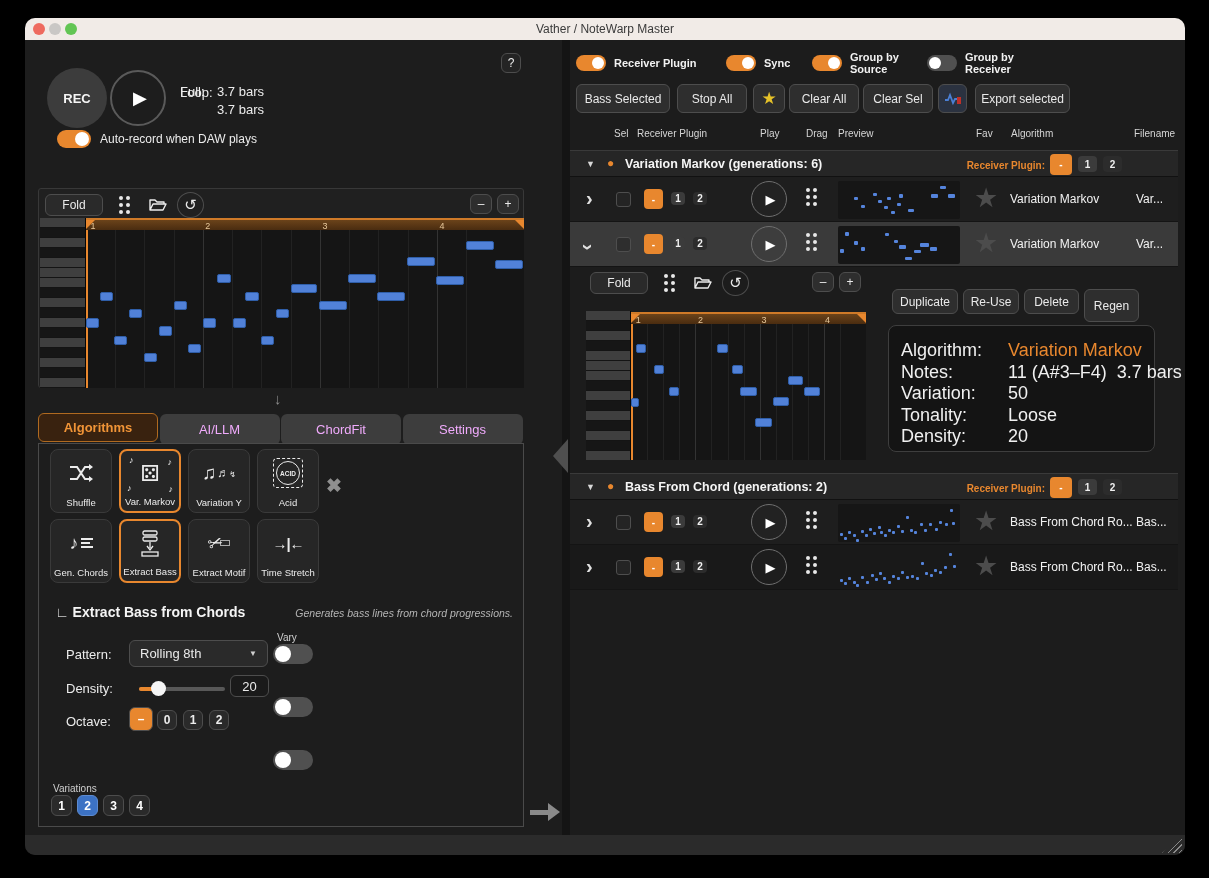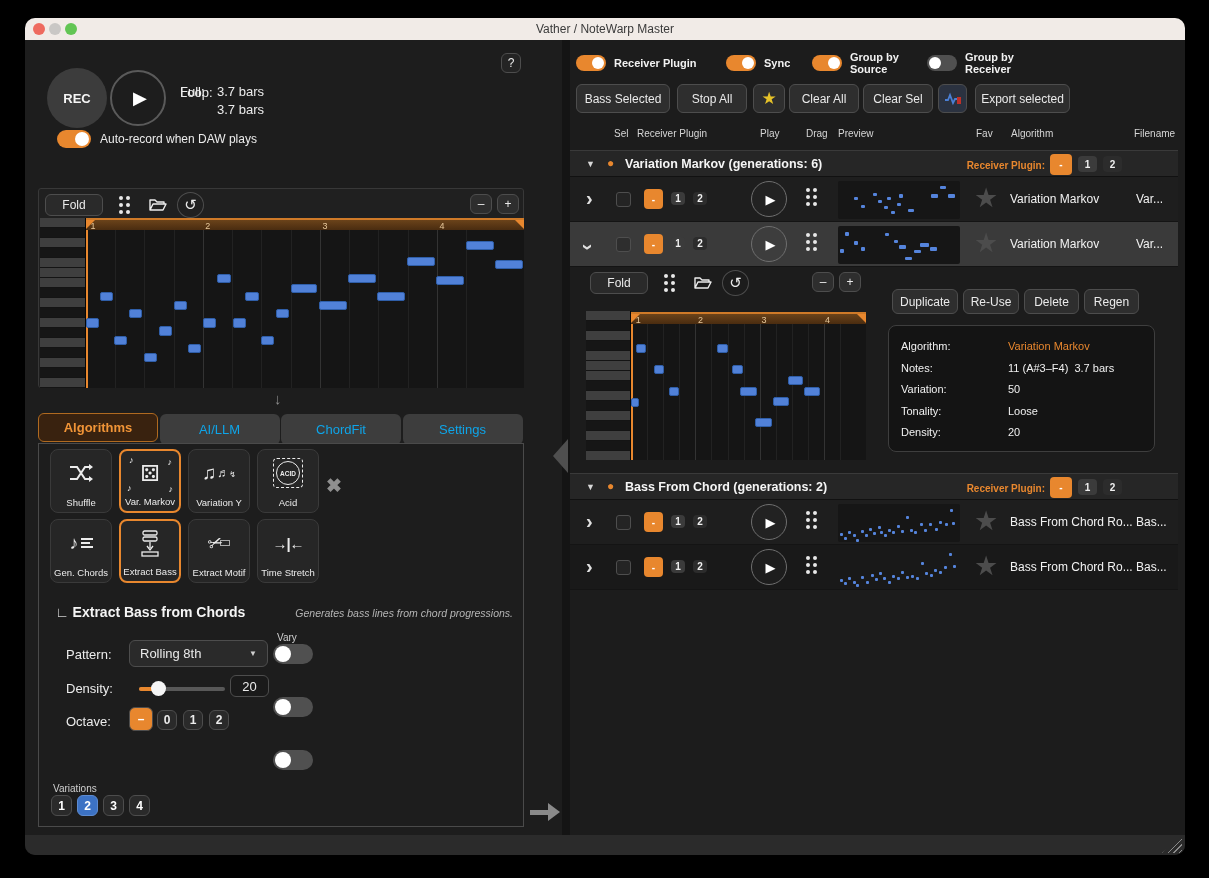--- a/index.html
+++ b/index.html
@@ -34,21 +34,21 @@
   .gridline { position:absolute; top:0; width:1px; height:100%; }
   .note { position:absolute; background:#5181d8; border:1px solid #2f5ea8; border-radius:2px; }
   .keys { position:absolute; overflow:hidden; background:#141414; border-right:1px solid #060606; }
   .keyrow { position:absolute; left:0; width:100%; }
   .playhead { position:absolute; top:0; width:2px; height:100%; background:#e8872e; }
 
   .dots6 { display:grid; grid-template-columns:repeat(2,4px); grid-template-rows:repeat(3,4px); gap:3px; }
   .dots6 i { width:4px; height:4px; border-radius:50%; background:#e8e8e8; }
 
   
-  .tab { position:absolute; height:31px; background:#3d3d3d; border-radius:6px; color:#0ea5e9; font-size:13px; display:flex; align-items:center; justify-content:center; }
+  .tab { position:absolute; height:31px; background:#3d3d3d; border-radius:6px; color:#f0abfc; font-size:13px; display:flex; align-items:center; justify-content:center; }
   .tab.active { background:#39220f; border:1px solid #b06a20; color:#f09437; font-weight:bold; height:29px; }
   .tile { position:absolute; width:62px; height:64px; background:#262626; border:1px solid #3a3a3a; border-radius:8px; display:flex; flex-direction:column; align-items:center; justify-content:flex-end; padding-bottom:4px; }
   .tile.sel { border:2px solid #e8872e; }
   .tile .ticon { position:absolute; top:6px; left:0; width:100%; height:34px; display:flex; align-items:center; justify-content:center; color:#ececec; }
   .tile .tlabel { font-size:9.5px; color:#ececec; white-space:nowrap; }
 
   
   .colhead { position:absolute; font-size:10px; color:#d6d6d6; }
   .ghead { position:absolute; left:0; width:608px; height:27px; background:#262626; border-top:1px solid #3a3a3a; border-bottom:1px solid #111; }
   .grow { position:absolute; left:0; width:608px; height:45px; border-bottom:1px solid #141414; }
@@ -58,21 +58,21 @@
   .mini-btn.orange { background:#e8872e; color:#fff; }
   .mini-btn.dark1 { background:#3b3b3b; }
   .mini-btn.dark2 { background:#2c2c2c; }
   .playc { position:absolute; width:36px; height:36px; border:1.5px solid #6f6f6f; border-radius:50%; display:flex; align-items:center; justify-content:center; color:#fff; font-size:13px; background:rgba(255,255,255,0.02); }
   .playc span { margin-left:3px; }
   .preview { position:absolute; width:122px; height:38px; background:#161616; border-radius:2px; overflow:hidden; }
   .pnote { position:absolute; background:#5584dc; border-radius:1px; }
   .rowstar { position:absolute; color:#4c4c4c; font-size:27px; line-height:27px; }
   .rowtext { position:absolute; color:#f2f2f2; font-size:12px; white-space:nowrap; }
   .detailbox { position:absolute; background:#141414; border:1px solid #3e3e3e; border-radius:8px; }
-  .dfield { position:absolute; left:12px; font-size:11px; color:#f0f0f0; }
+  .dfield { position:absolute; left:12px; font-size:18px; color:#f0f0f0; }
   .dfield .dv { position:absolute; left:107px; white-space:pre; }
 
   .seglbl { font-size:10px; color:#cfcfcf; }
   .toggle-label { font-size:11px; font-weight:bold; color:#f2f2f2; line-height:12px; }
 </style>
 </head>
 <body>
 
 <div class="screen">
   <div class="window">
@@ -657,21 +657,21 @@
                 <div class="note" style="left: 52.9%; top: 69.3%; width: 7.1%; height: 6.6%;"></div>
                 <div class="note" style="left: 60.3%; top: 53.8%; width: 6.8%; height: 6.6%;"></div>
                 <div class="note" style="left: 66.6%; top: 37.9%; width: 6.8%; height: 6.6%;"></div>
                 <div class="note" style="left: 73.7%; top: 46%; width: 6.7%; height: 6.6%;"></div>
               </div>
           </div>
           <div id="detail-buttons">
               <div class="abs btn" style="left: 322px; top: 22px; width: 66px; height: 25px;">Duplicate</div>
               <div class="abs btn" style="left: 393px; top: 22px; width: 56px; height: 25px;">Re-Use</div>
               <div class="abs btn" style="left: 454px; top: 22px; width: 55px; height: 25px;">Delete</div>
-              <div class="abs btn" style="left: 514px; top: 22px; width: 55px; height: 25px;">Regen</div>
+              <div class="abs btn" style="left: 514px; top: 22px; width: 55px; height: 33px;">Regen</div>
             </div>
           <div class="detailbox" style="left:318px;top:58px;width:267px;height:127px;">
             <div id="detail-fields" style="position:absolute;left:0;top:14px;width:100%;">
                 <div class="dfield" style="top: 0px;"><span>Algorithm:</span><span class="dv" style="color: rgb(232, 135, 46);">Variation Markov</span></div>
                 <div class="dfield" style="top: 21.5px;"><span>Notes:</span><span class="dv">11 (A#3–F4)  3.7 bars</span></div>
                 <div class="dfield" style="top: 43px;"><span>Variation:</span><span class="dv">50</span></div>
                 <div class="dfield" style="top: 64.5px;"><span>Tonality:</span><span class="dv">Loose</span></div>
                 <div class="dfield" style="top: 86px;"><span>Density:</span><span class="dv">20</span></div>
               </div>
           </div>

